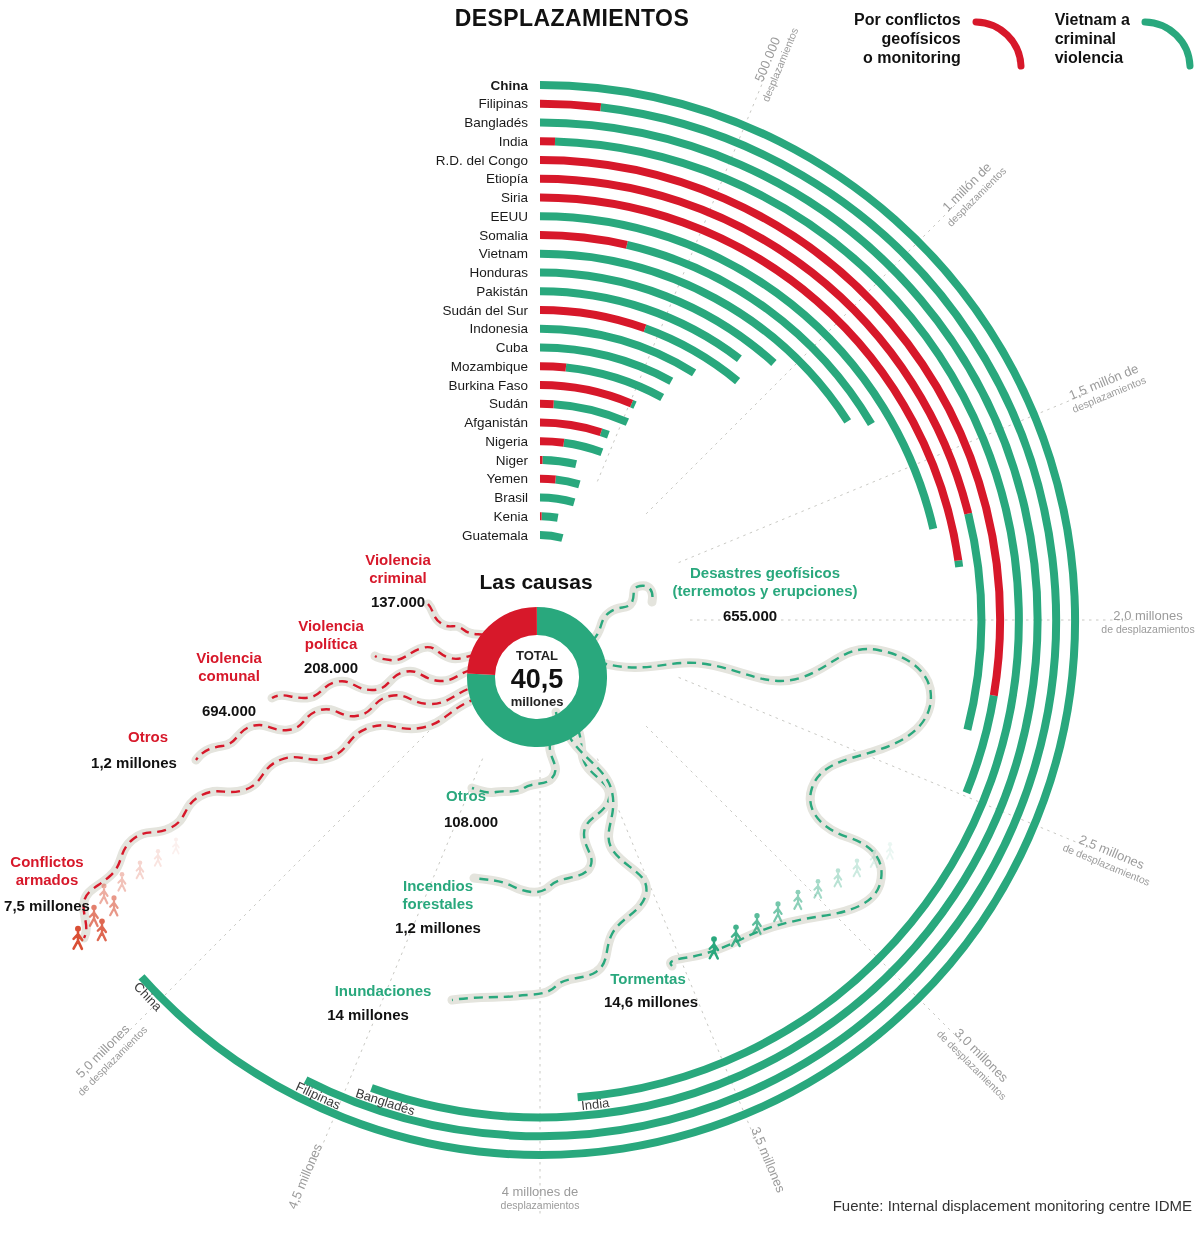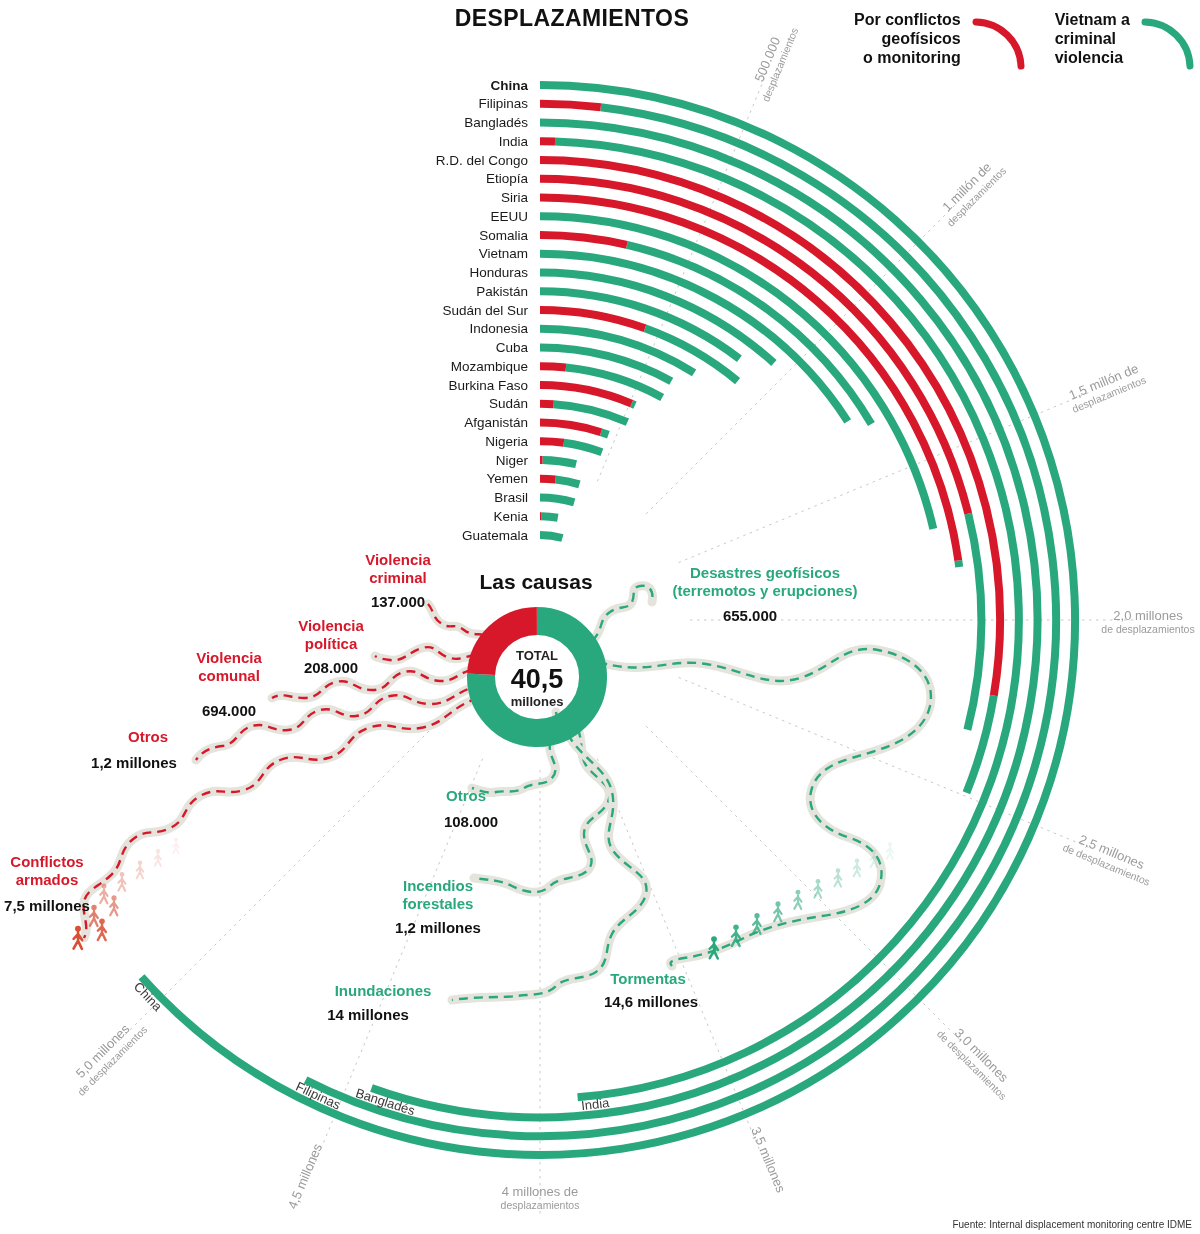--- a/index.html
+++ b/index.html
@@ -5,21 +5,21 @@
   html,body{margin:0;padding:0;background:#fff}
   body{font-family:"Liberation Sans",sans-serif;color:#111}
   .stage{position:relative;width:1200px;height:1234px;background:#fff;overflow:hidden}
   #chart{position:absolute;left:0;top:0}
   .title{position:absolute;top:5px;left:452px;width:240px;text-align:center;
          font-size:23px;font-weight:800;line-height:1.18;color:#111;letter-spacing:.4px}
   .legend{position:absolute;top:8px;right:6px;display:flex;gap:30px}
   .leg-item{display:flex;gap:10px;align-items:flex-start}
   .leg-text{font-size:16px;font-weight:700;color:#111;line-height:1.2;padding-top:2px}
   .leg-conflict .leg-text{text-align:right}
-  .source{position:absolute;right:8px;bottom:4px;font-size:10px;color:#333}
+  .source{position:absolute;right:8px;bottom:20px;font-size:15px;color:#333}
   svg text{font-family:"Liberation Sans",sans-serif}
   .country-label{font-size:13.5px;fill:#1a1a1a}
   .country-label.first{font-weight:800}
   .end-label{font-size:13px;fill:#3a3a3a}
   .tick-label{fill:#9b9b9b;font-size:13px}
   .tick-sub{font-size:10.5px}
   .cause-name{font-size:15px;font-weight:800}
   .cause-value{font-size:15px;font-weight:800;fill:#111}
   .donut-total-label{font-size:13px;font-weight:600;fill:#222}
   .donut-total-value{font-size:27px;font-weight:800;fill:#111}

